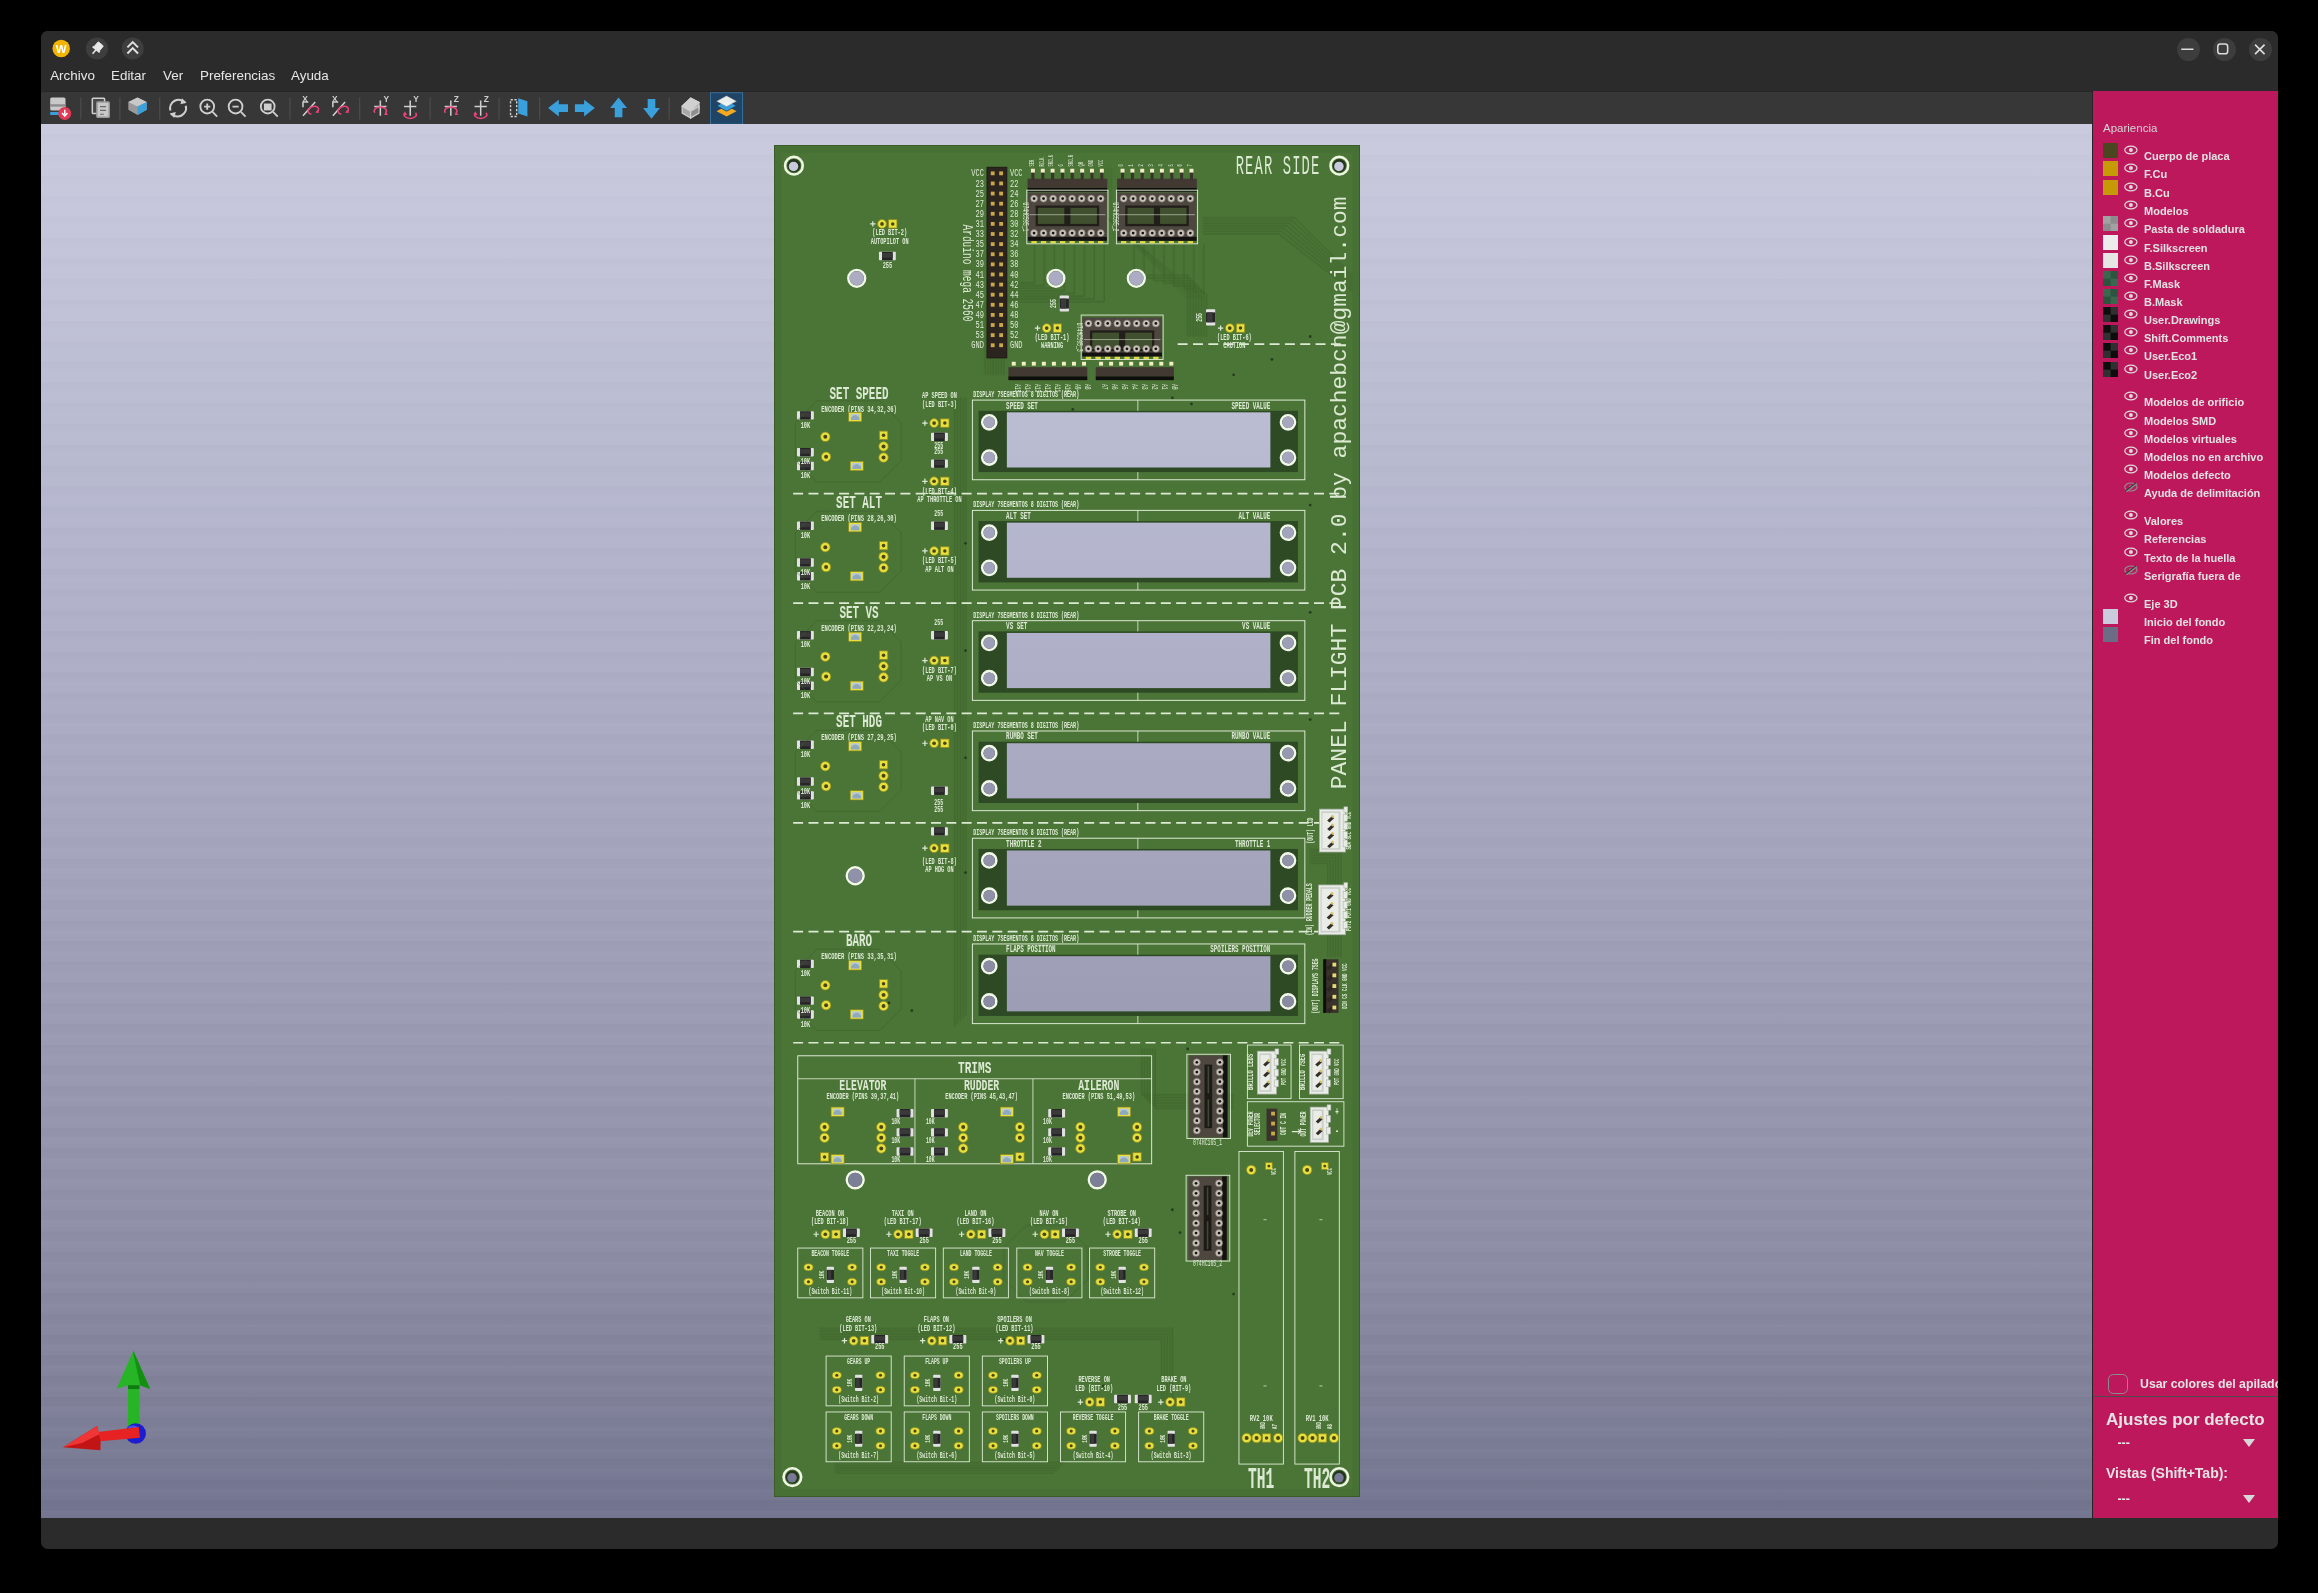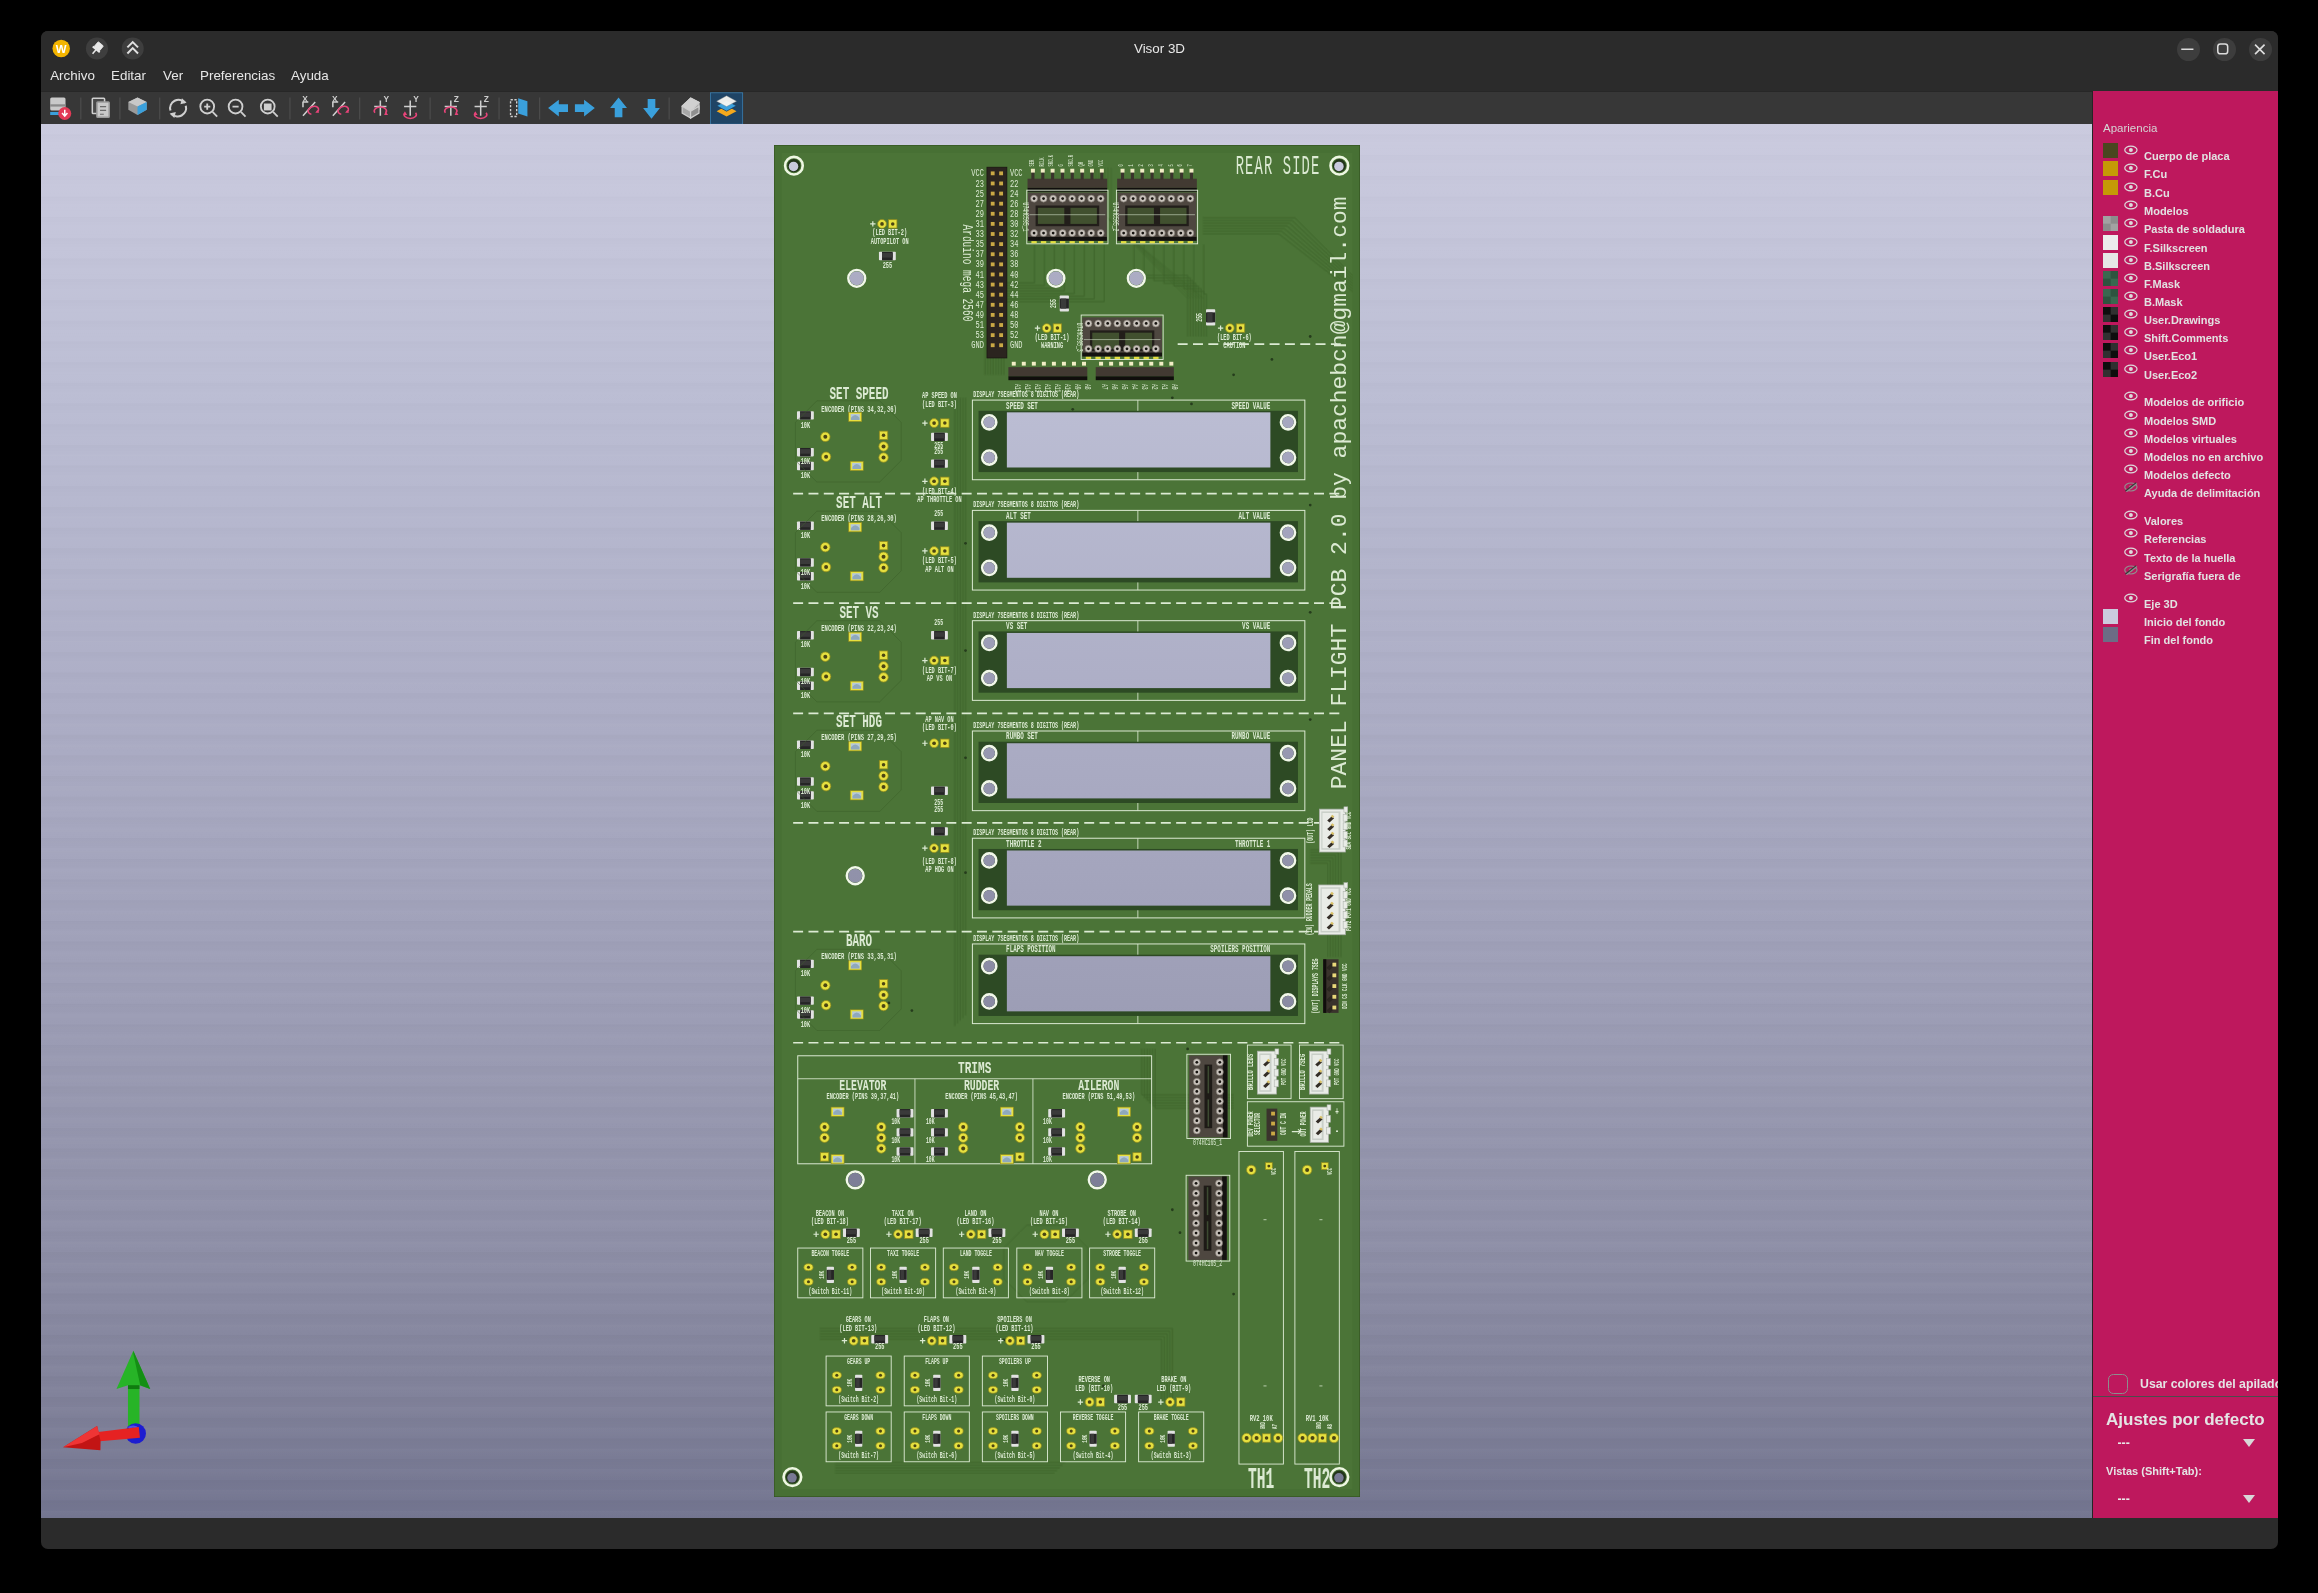--- a/index.html
+++ b/index.html
@@ -27,21 +27,20 @@
         <circle cx="73" cy="23" r="14.5" fill="#3e3e3e"></circle>
         <g transform="translate(73 23) rotate(40)" stroke="#e8e8e8" fill="#e8e8e8">
           <rect x="-4.5" y="-8" width="9" height="9" rx="1"></rect>
           <path d="M-6 1.5h12" stroke-width="2.5"></path>
           <path d="M0 2v7" stroke-width="2"></path>
         </g>
         <circle cx="120" cy="23" r="14.5" fill="#3e3e3e"></circle>
         <path d="M113 29.5l7-7 7 7" stroke="#e0e0e0" stroke-width="2.6" fill="none"></path>
         <path d="M113 21.5l7-7 7 7" stroke="#e0e0e0" stroke-width="2.6" fill="none"></path>
       </svg>
-      <div id="title">Visor 3D</div>
       <div class="wbtn" style="left:2136px"></div>
       <div class="wbtn" style="left:2172px"></div>
       <div class="wbtn" style="left:2208px"></div>
       <svg width="230" height="35" style="position:absolute;right:0;top:0" viewBox="0 0 300 46">
         <path d="M174 24h16" stroke="#dcdcdc" stroke-width="2.2"></path>
         <rect x="222" y="17" width="13" height="13" rx="3.5" fill="none" stroke="#dcdcdc" stroke-width="2"></rect>
         <path d="M271 18l12.5 12.5m0-12.5l-12.5 12.5" stroke="#dcdcdc" stroke-width="2.2"></path>
       </svg>
     </div>
 <div id="menubar">
@@ -394,21 +393,21 @@
           <div style="width:15.3px;height:15.3px;background:#6c6c85"></div>
         </span>
         <span class="lbl">Fin del fondo</span>
       </div>
 <div style="position:absolute;left:15.3px;top:1283px;width:20px;height:20px;border:1.9px solid #8d8d8d;border-radius:5.4px"></div>
       <div style="position:absolute;left:47px;top:1286px;font-size:12.3px;font-weight:bold;color:#e4e4e4;white-space:nowrap">Usar colores del apilado d</div>
       <div style="position:absolute;left:0;top:1305px;width:100%;height:0.8px;background:#4c4c4c"></div>
       <div style="position:absolute;left:13px;top:1319px;font-size:17px;font-weight:bold;color:#e4e4e4">Ajustes por defecto</div>
       <div class="ddl" style="top:1345px">---</div>
       <div class="dda" style="left:150px;top:1348px"></div>
-      <div style="position:absolute;left:13px;top:1374px;font-size:11px;font-weight:bold;color:#e4e4e4">Vistas (Shift+Tab):</div>
+      <div style="position:absolute;left:13px;top:1374px;font-size:14px;font-weight:bold;color:#e4e4e4">Vistas (Shift+Tab):</div>
       <div class="ddl" style="top:1401px">---</div>
       <div class="dda" style="left:150px;top:1404px"></div>
     </div>
 <div id="viewport">
 <div style="position:absolute;inset:0;background:repeating-linear-gradient(180deg, rgba(255,255,255,0.022) 0px, rgba(255,255,255,0) 10px, rgba(0,0,0,0.022) 10.7px, rgba(0,0,0,0) 20.7px);-webkit-mask-image:linear-gradient(180deg, rgba(0,0,0,0.45) 0%, rgba(0,0,0,0.75) 50%, #000 100%)"></div>
 <svg width="138" height="123" style="position:absolute;left:7.7px;top:1225px" viewBox="0 0 180 160">
         <g>
           <polygon points="110,2 132,52 118,47 118,108 103,108 103,47 88,52" fill="#27b427"></polygon>
           <polygon points="110,2 132,52 119,47 110,6" fill="#148f14"></polygon>
           <polygon points="103,47 118,47 118,52 103,52" fill="#0f7c0f"></polygon>

